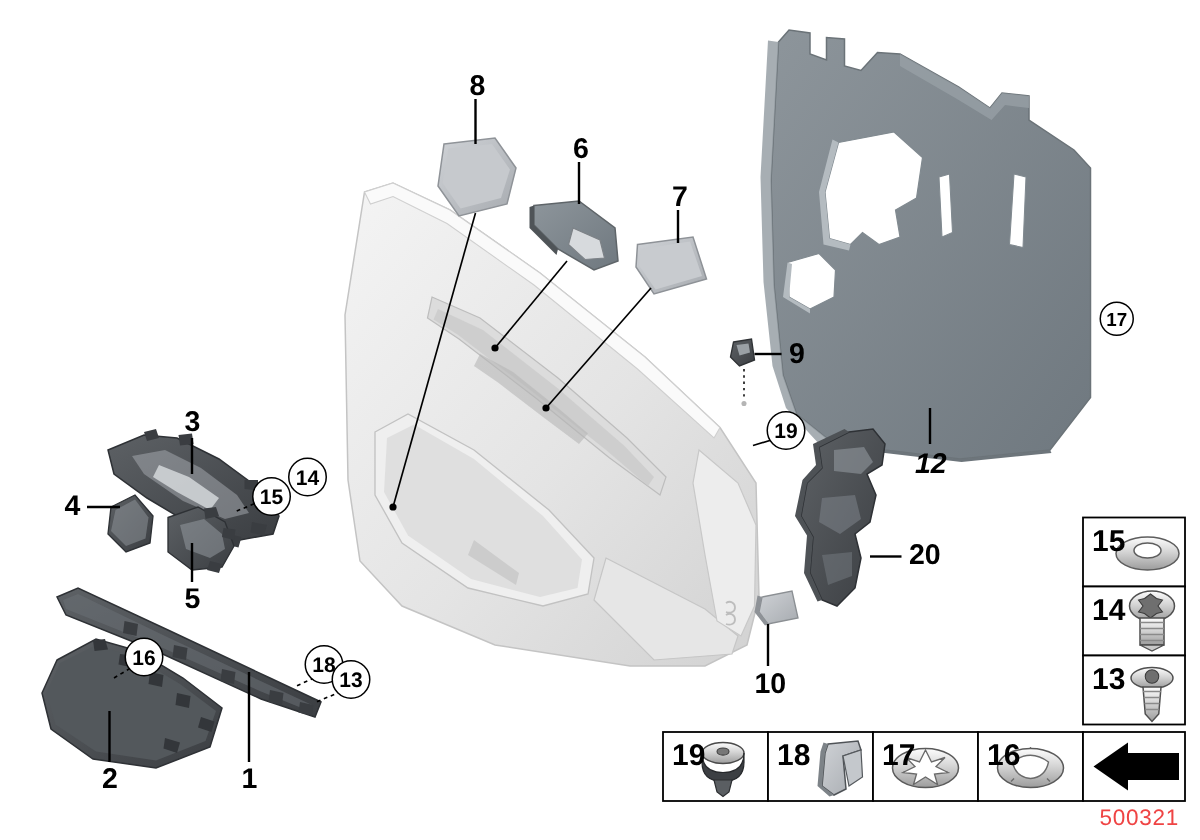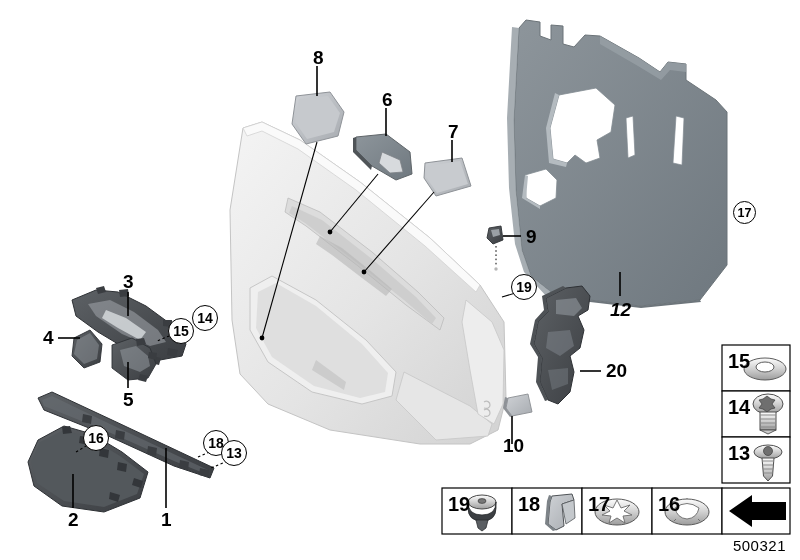--- a/index.html
+++ b/index.html
@@ -15,21 +15,21 @@
     position:absolute;width:24px;height:24px;border:1.6px solid #000;border-radius:50%;
     background:#fff;display:flex;align-items:center;justify-content:center;
     font-weight:bold;font-size:14px;font-family:"Liberation Sans",sans-serif;color:#000;
   }
   .circled.sm{width:21px;height:21px;font-size:12.5px;border-width:1.4px;}
   .legend-num{
     position:absolute;font-weight:bold;font-size:20px;color:#000;
     font-family:"Liberation Sans",sans-serif;
   }
   .diagram-id{
-    position:absolute;right:14px;bottom:6px;font-size:15px;color:#000000;
+    position:absolute;right:14px;bottom:6px;font-size:15px;color:#ef4444;
     font-family:"Liberation Sans",sans-serif;letter-spacing:.5px;
   }
 </style>
 </head>
 <body>
 
 <div id="stage">
 
   <svg class="layer" viewBox="0 0 800 560">
     <defs>
@@ -310,21 +310,21 @@
       </g>
     </g>
   </svg>
 
   <div class="callout" style="left:313px;top:48px;">8</div>
   <div class="callout" style="left:382px;top:90px;">6</div>
   <div class="callout" style="left:448px;top:122px;">7</div>
   <div class="callout" style="left:526px;top:227px;">9</div>
   <div class="callout" style="left:610px;top:300px;font-style:italic;">12</div>
   <div class="callout" style="left:606px;top:361px;">20</div>
-  <div class="callout" style="left:503px;top:436px;">10</div>
+  <div class="callout" style="left:503px;top:447px;">10</div>
   <div class="callout" style="left:123px;top:272px;">3</div>
   <div class="callout" style="left:43px;top:328px;">4</div>
   <div class="callout" style="left:123px;top:390px;">5</div>
   <div class="callout" style="left:161px;top:510px;">1</div>
   <div class="callout" style="left:68px;top:510px;">2</div>
 
   <div class="circled" style="left:192px;top:305px;">14</div>
   <div class="circled" style="left:168px;top:318px;">15</div>
   <div class="circled" style="left:83px;top:425px;">16</div>
   <div class="circled" style="left:203px;top:430px;">18</div>

